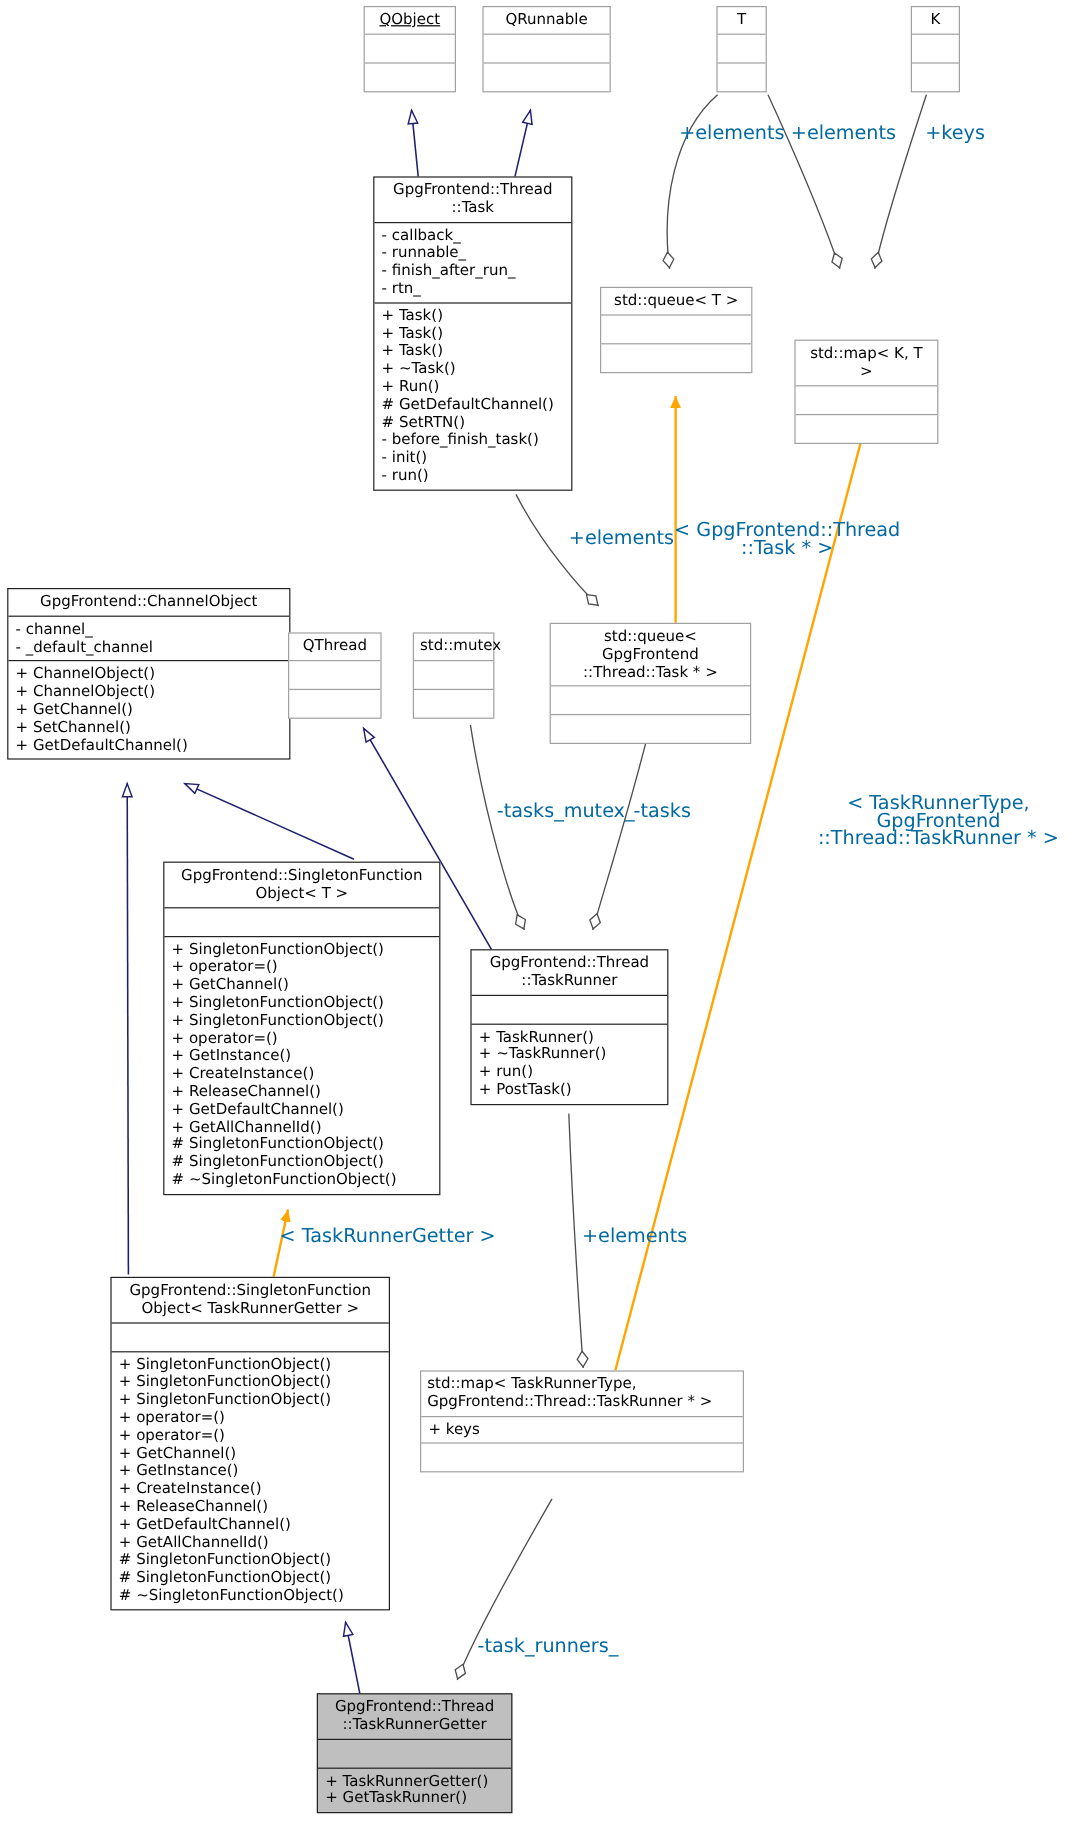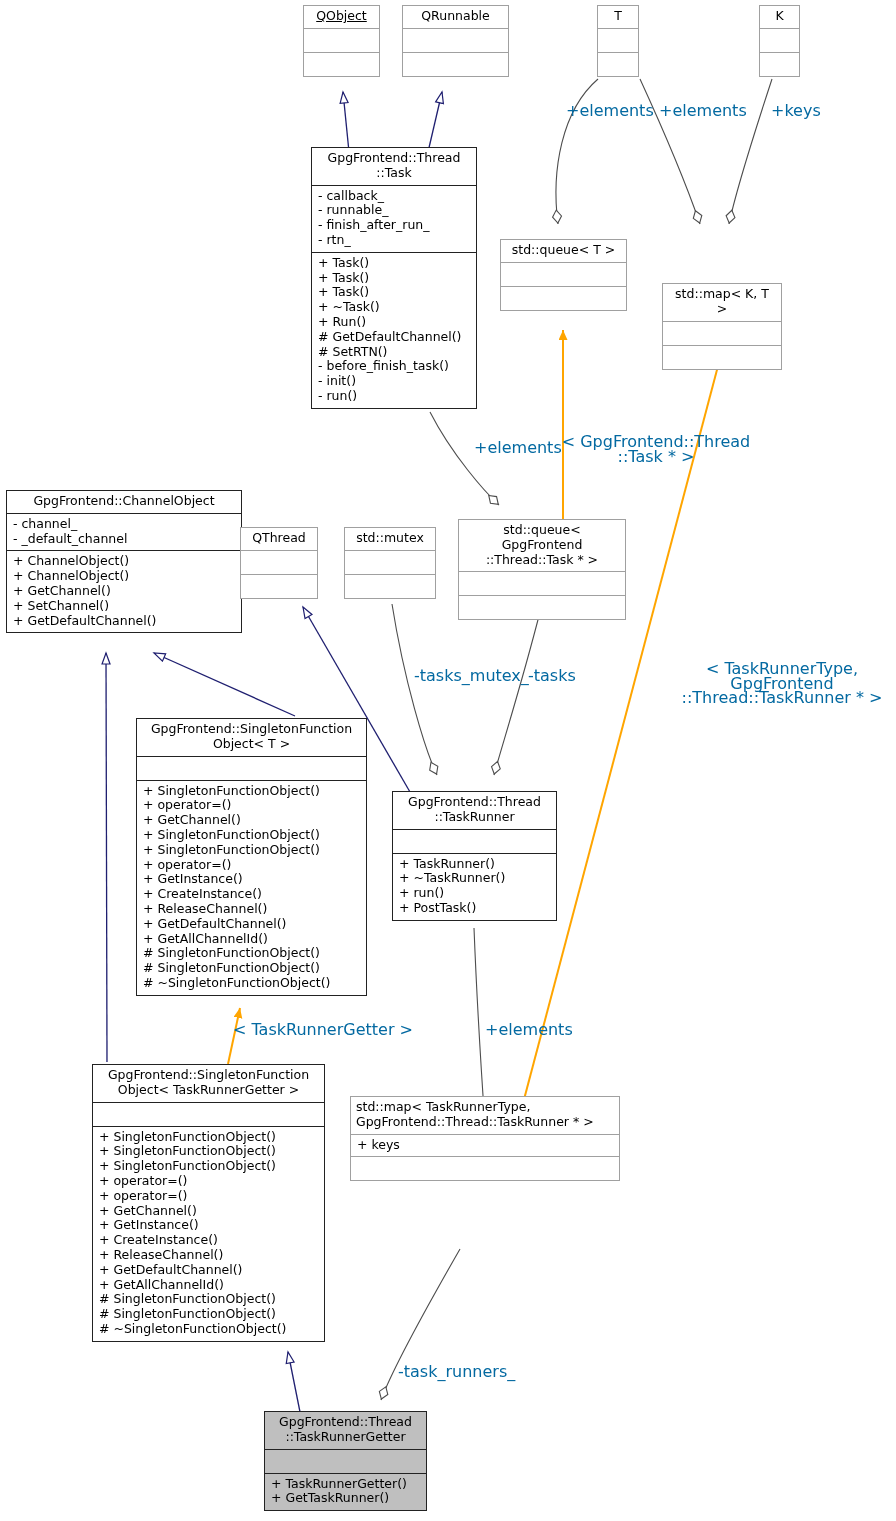--- a/index.html
+++ b/index.html
@@ -199,21 +199,21 @@
       <div>+ GetDefaultChannel()</div>
     </div>
   </div>
 
   <div class="uml" style="left:240px; top:527px; width:78px;">
     <div class="title">QThread</div>
     <div class="sep compartment empty"></div>
     <div class="sep compartment empty"></div>
   </div>
 
-  <div class="uml" style="left:344px; top:527px; width:92px;">
+  <div class="uml" style="left:344px; top:527px; width:68px;">
     <div class="title">std::mutex</div>
     <div class="sep compartment empty"></div>
     <div class="sep compartment empty"></div>
   </div>
 
   <div class="uml" style="left:458px; top:519px; width:168px;">
     <div class="title">std::queue&lt; GpgFrontend
 ::Thread::Task * &gt;</div>
     <div class="sep compartment empty"></div>
     <div class="sep compartment empty"></div>
@@ -276,21 +276,21 @@
       <div>+ CreateInstance()</div>
       <div>+ ReleaseChannel()</div>
       <div>+ GetDefaultChannel()</div>
       <div>+ GetAllChannelId()</div>
       <div># SingletonFunctionObject()</div>
       <div># SingletonFunctionObject()</div>
       <div># ~SingletonFunctionObject()</div>
     </div>
   </div>
 
-  <div class="uml" style="left:350px; top:1096px; width:270px;">
+  <div class="uml" style="left:350px; top:1142px; width:270px;">
     <div class="title" style="text-align:left;">std::map&lt; TaskRunnerType,
  GpgFrontend::Thread::TaskRunner * &gt;</div>
     <div class="sep compartment">
       <div>+ keys</div>
     </div>
     <div class="sep compartment empty"></div>
   </div>
 
   <div class="elabel" style="left:398px; top:1365px;">-task_runners_</div>
 

